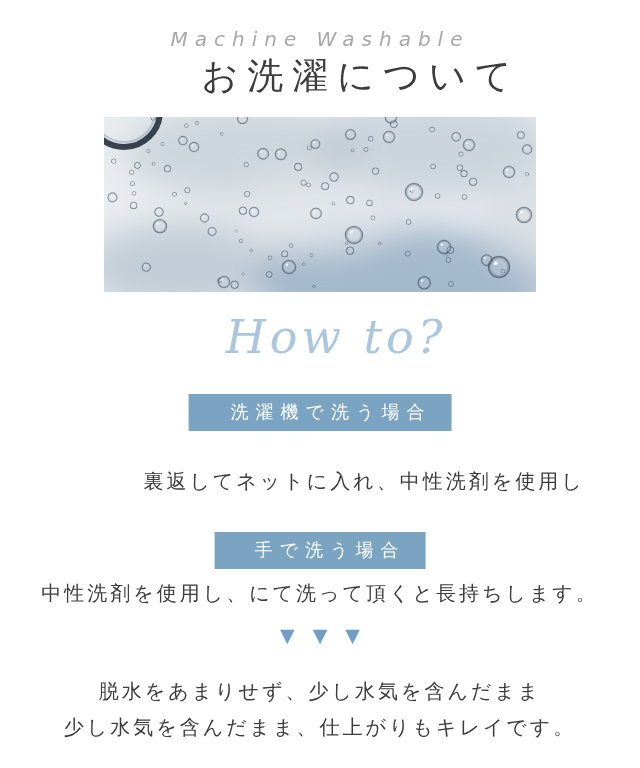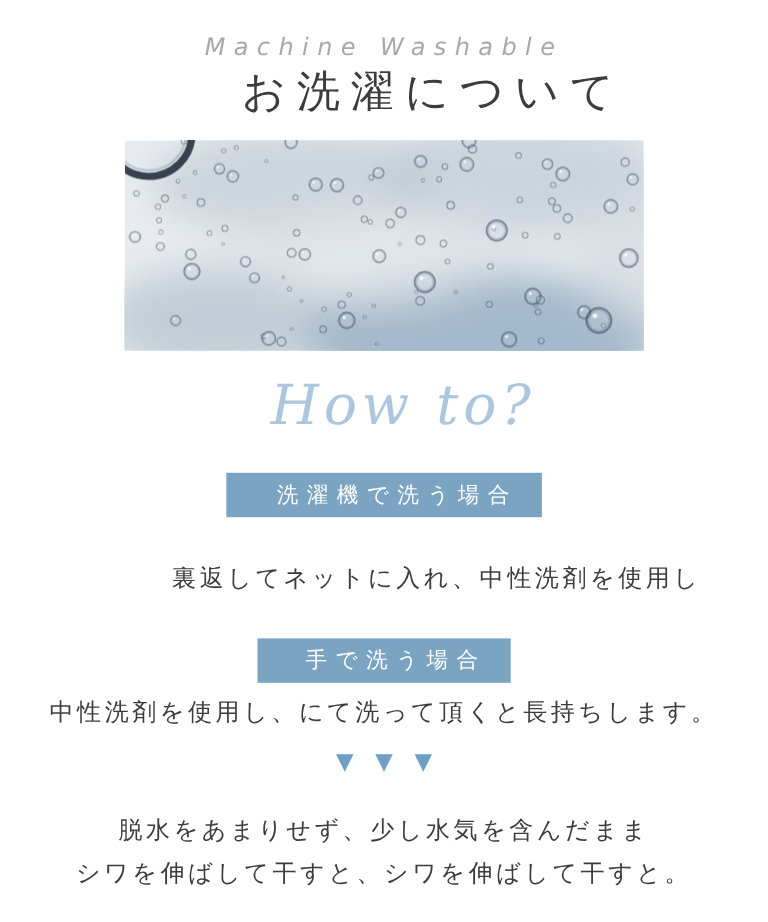--- a/index.html
+++ b/index.html
@@ -229,16 +229,16 @@
   <div class="para p2">
     <div>中性洗剤を使用し、にて洗って頂くと長持ちします。</div>
   </div>
 
   <div class="arrows">
     <span>▼</span><span>▼</span><span>▼</span>
   </div>
 
   <div class="para p3">
     <div>脱水をあまりせず、少し水気を含んだまま</div>
-    <div>シワを伸ばして干すと、シワを伸ばして干すと。</div>
+    <div>少し水気を含んだまま、仕上がりもキレイです。</div>
   </div>
 
 </div>
 
 </body></html>

